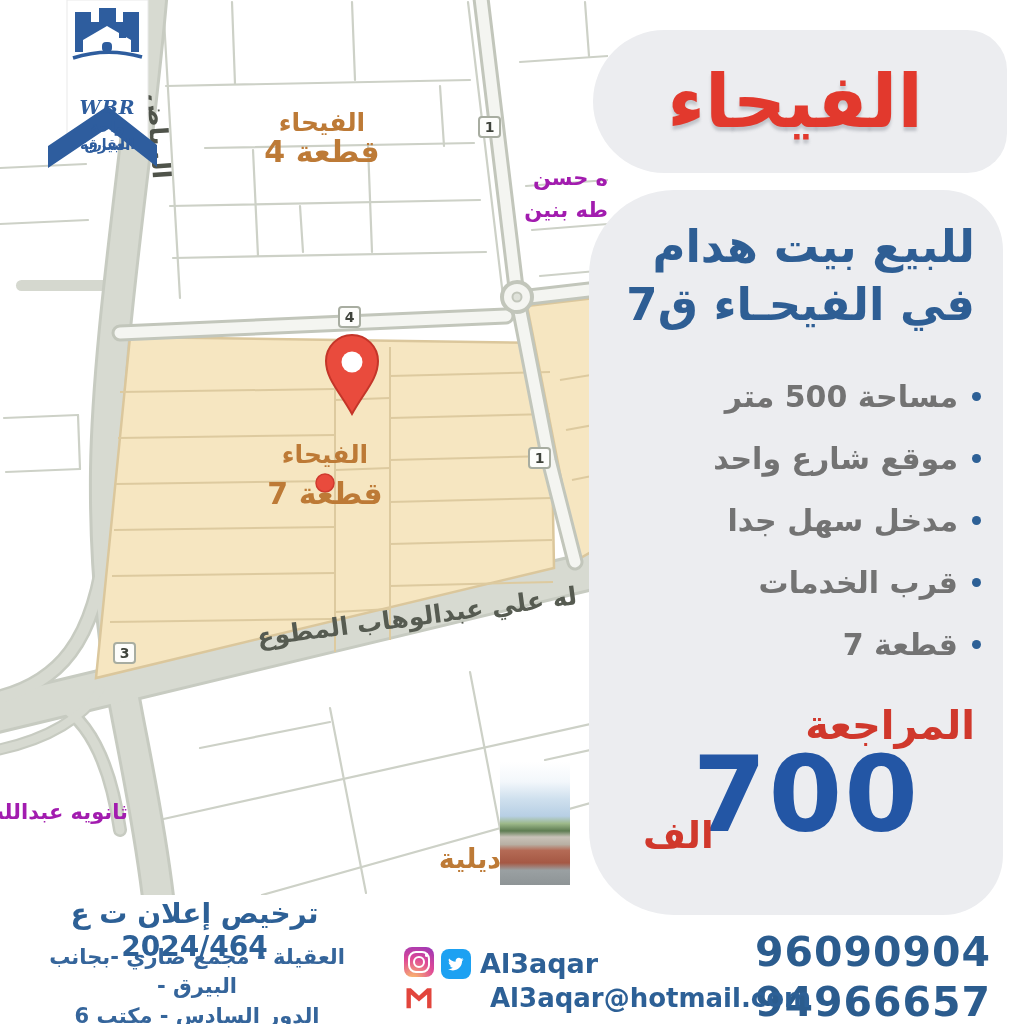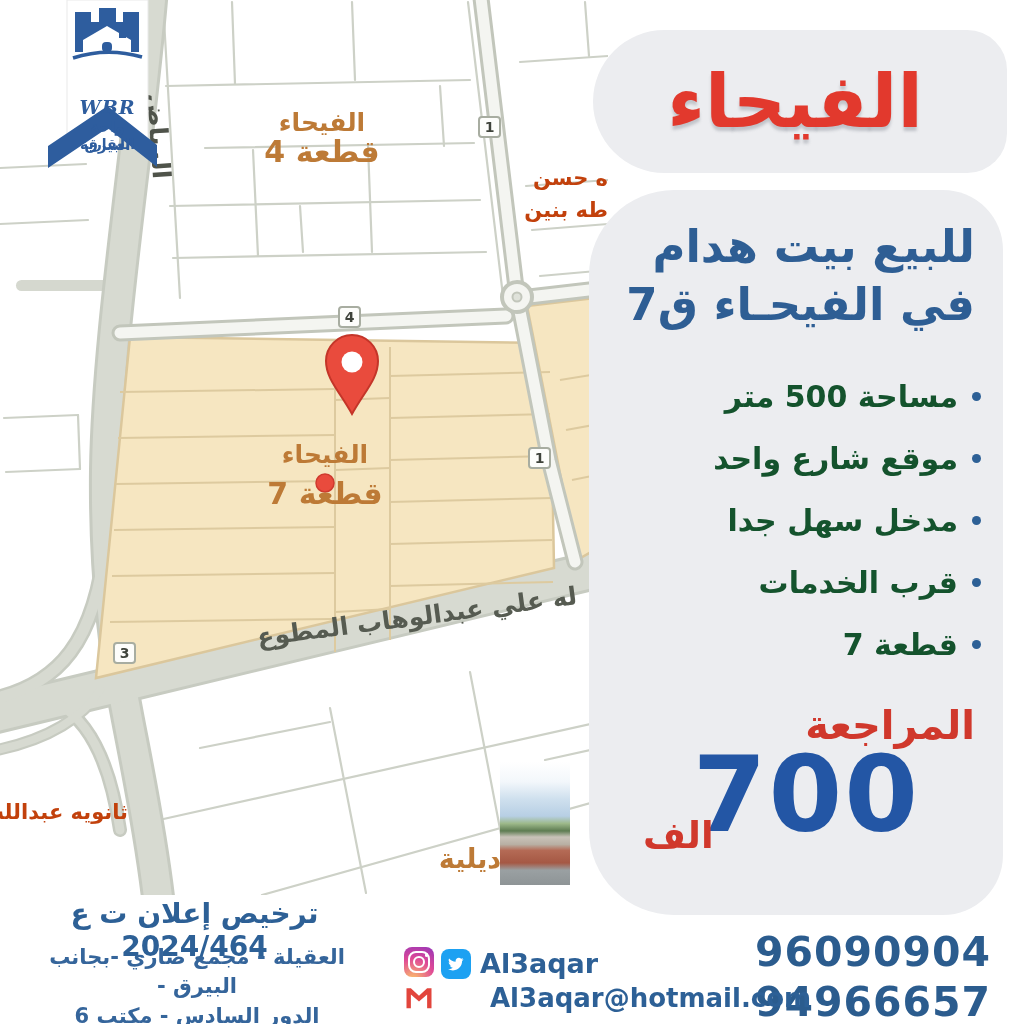--- a/index.html
+++ b/index.html
@@ -4,21 +4,21 @@
 <style>
   html,body{margin:0;padding:0;background:#fff;}
   .poster{position:relative;width:1024px;height:1024px;background:#ffffff;overflow:hidden;
           font-family:"DejaVu Sans",sans-serif;}
   .abs{position:absolute;}
 
   
   .map{position:absolute;left:0;top:0;width:608px;height:895px;background:#fff;overflow:hidden;}
   .map-label{position:absolute;font-weight:bold;text-align:center;white-space:nowrap;}
   .lbl-orange{color:#bd7a36;}
-  .lbl-purple{color:#c2410c;}
+  .lbl-purple{color:#a21caf;}
   .lbl-street{color:#565b51;}
   .road-badge{position:absolute;width:23px;height:22px;background:#fdfdfb;border:2px solid #a8ada1;
               border-radius:4px;display:flex;align-items:center;justify-content:center;
               font-size:14px;font-weight:bold;color:#3f433b;box-sizing:border-box;}
   .photo{position:absolute;left:500px;top:762px;width:70px;height:123px;
          background:linear-gradient(180deg,#ffffff 0%,#f3f7fb 16%,#cfe0ee 30%,#b7cfe4 44%,
            #9db98a 50%,#5e7c52 56%,#c9c2b8 61%,#b8b0a4 67%,#b46a55 72%,#a55844 82%,
            #9aa0a2 88%,#8e9496 100%);}
 
   
@@ -30,21 +30,21 @@
 
   
   .pill{position:absolute;background:#ecedf0;}
   .title-pill{left:593px;top:30px;width:414px;height:143px;border-radius:72px 40px 40px 72px;}
   .content-pill{left:589px;top:190px;width:414px;height:725px;border-radius:85px 60px 60px 85px;}
   .headline{position:absolute;left:0;right:10px;top:0;height:143px;line-height:143px;text-align:center;
             font-size:74px;font-weight:bold;color:#e2392d;text-shadow:0 4px 3px rgba(130,135,145,.4);}
   .offer{position:absolute;top:28px;left:15px;right:28px;text-align:right;font-size:45px;line-height:1.28;
          font-weight:bold;color:#2e5e94;}
   .features{position:absolute;top:175px;left:15px;right:22px;}
-  .feature{display:flex;align-items:center;height:62px;font-size:30px;font-weight:bold;color:#14532d;}
+  .feature{display:flex;align-items:center;height:62px;font-size:30px;font-weight:bold;color:#737373;}
   .dot{width:9px;height:9px;border-radius:50%;background:#2d6096;margin-left:14px;flex:0 0 auto;}
   .review{position:absolute;top:512px;right:28px;font-size:40px;font-weight:bold;color:#d0382c;}
   .amount{position:absolute;top:552px;left:85px;width:265px;text-align:center;font-size:106px;
           font-weight:bold;color:#2356a5;line-height:1;letter-spacing:2px;}
   .unit{position:absolute;top:624px;left:54px;font-size:37px;font-weight:bold;color:#d0382c;}
   .phone{position:absolute;left:728px;width:290px;text-align:center;font-size:41px;font-weight:bold;
          color:#2b5c8e;letter-spacing:1px;}
 
   
   .license{position:absolute;left:12px;top:897px;width:365px;text-align:center;font-size:28px;

